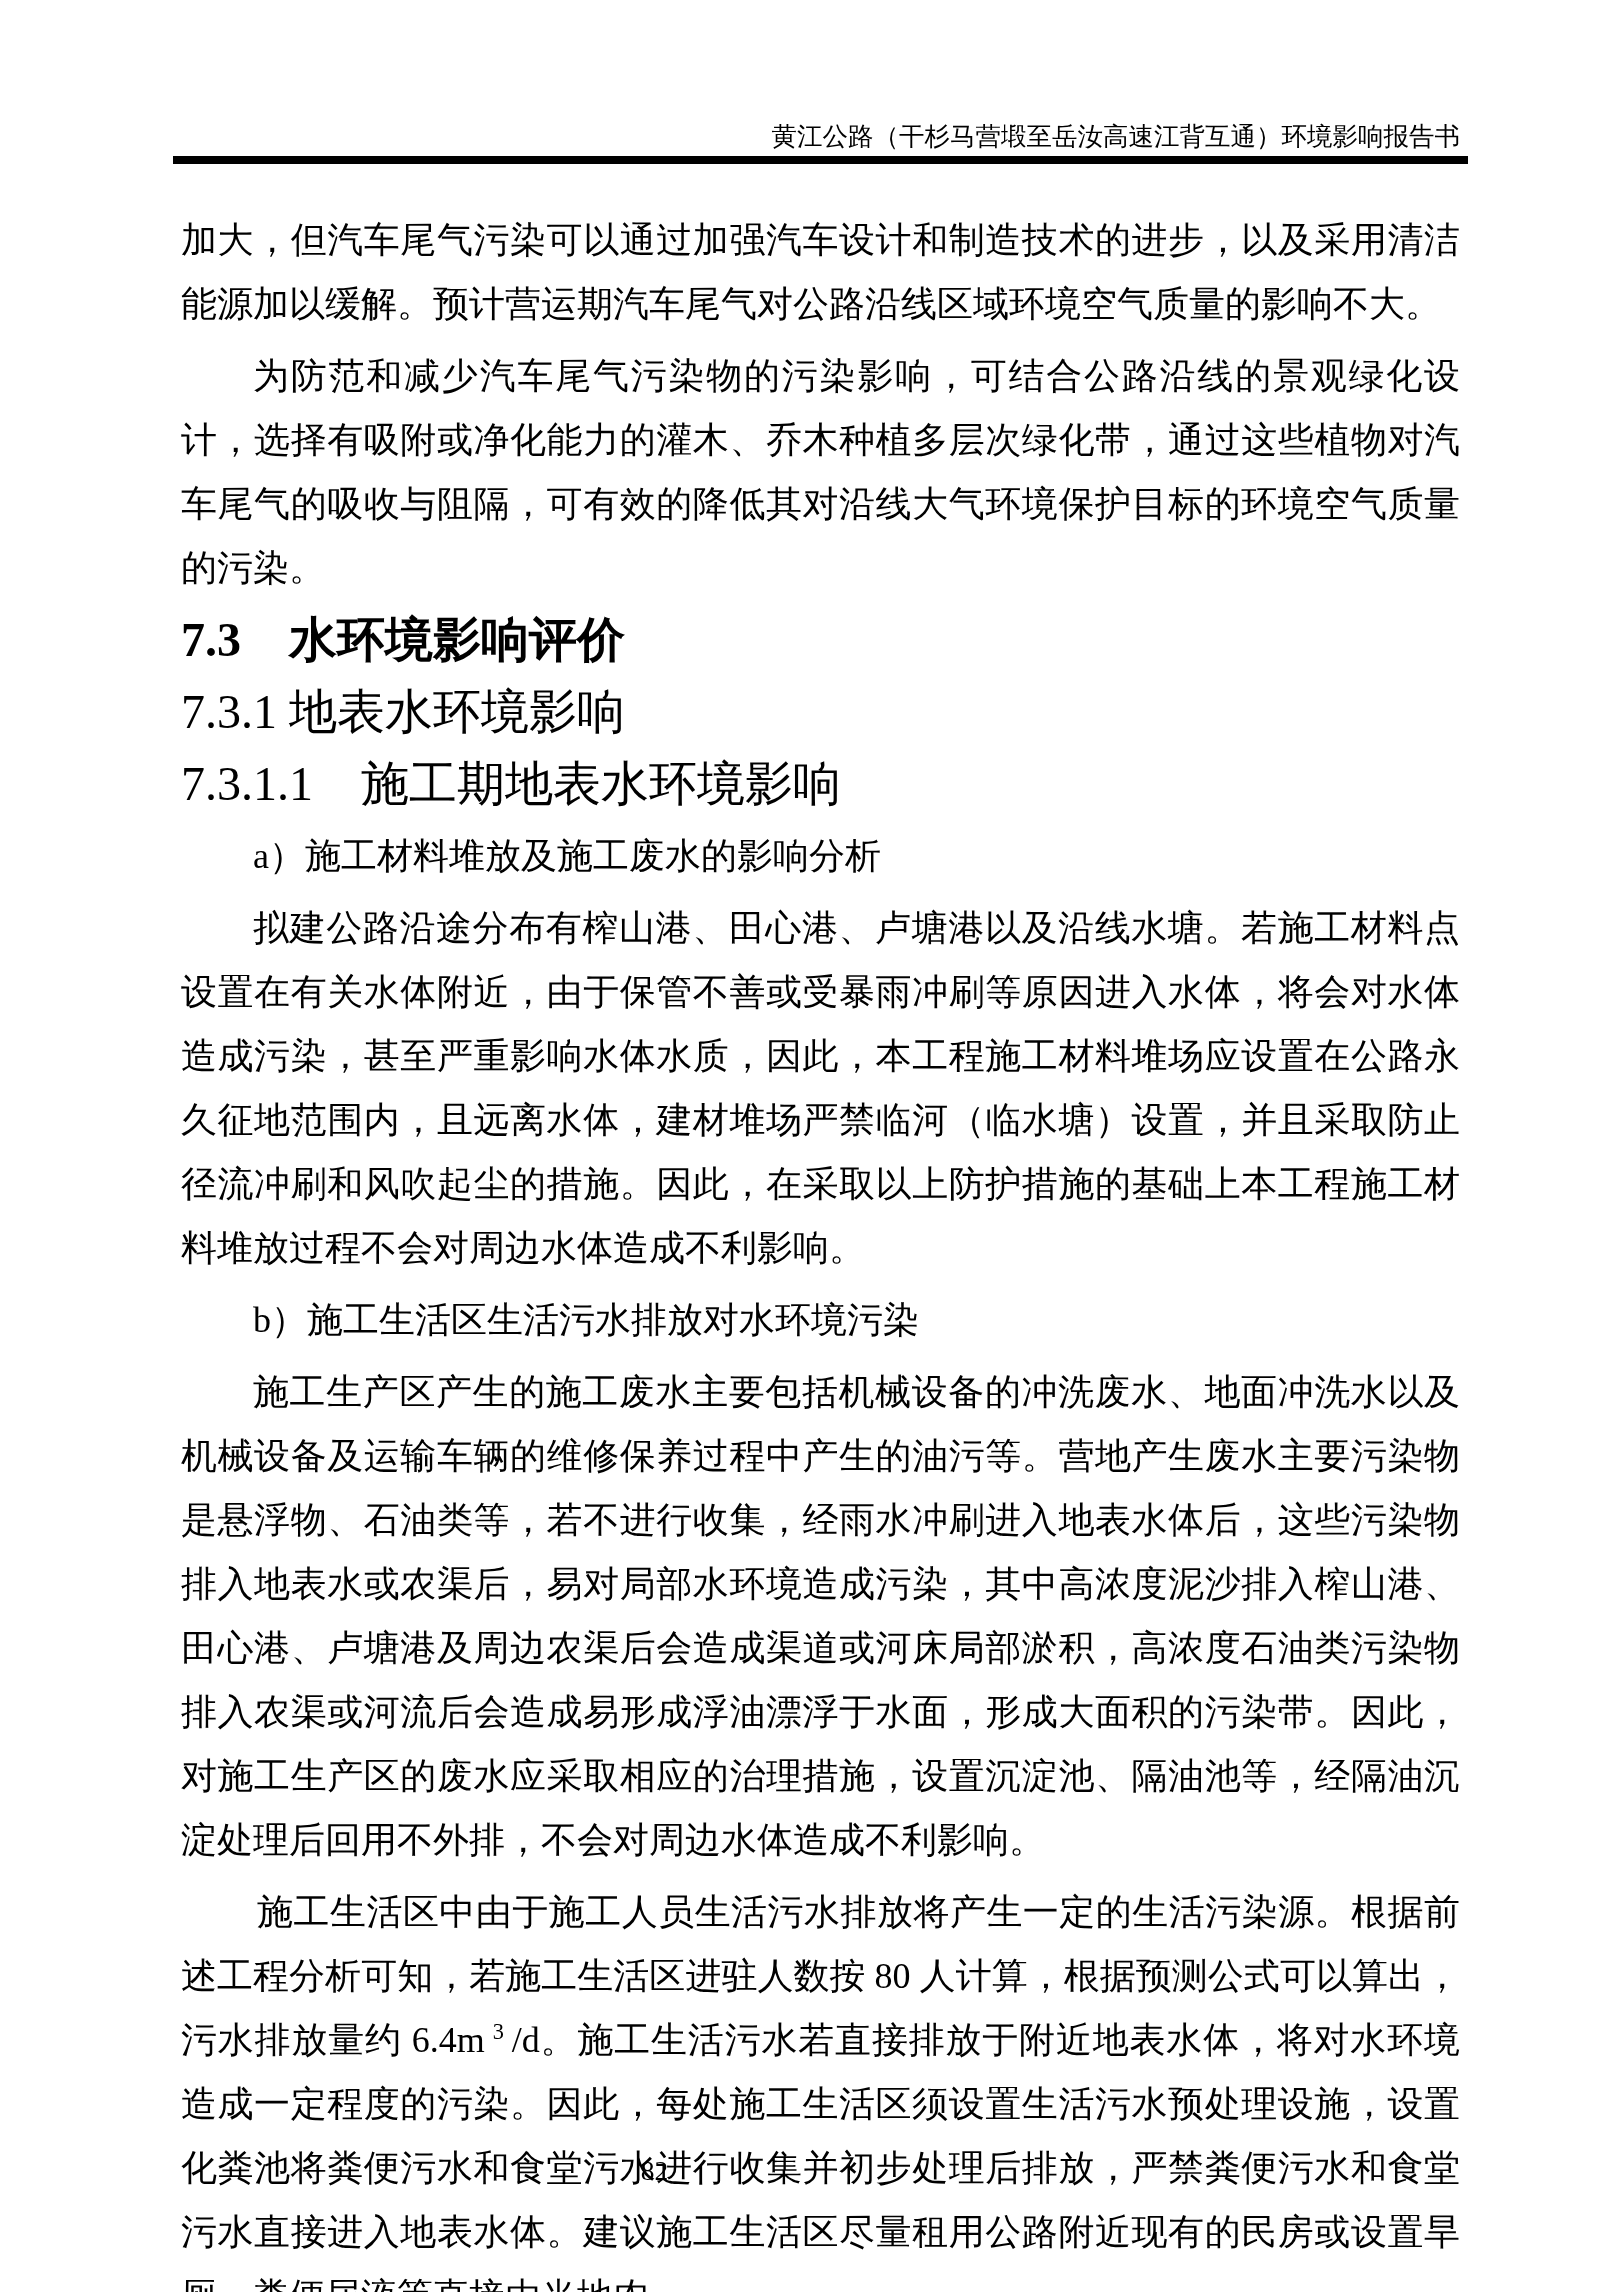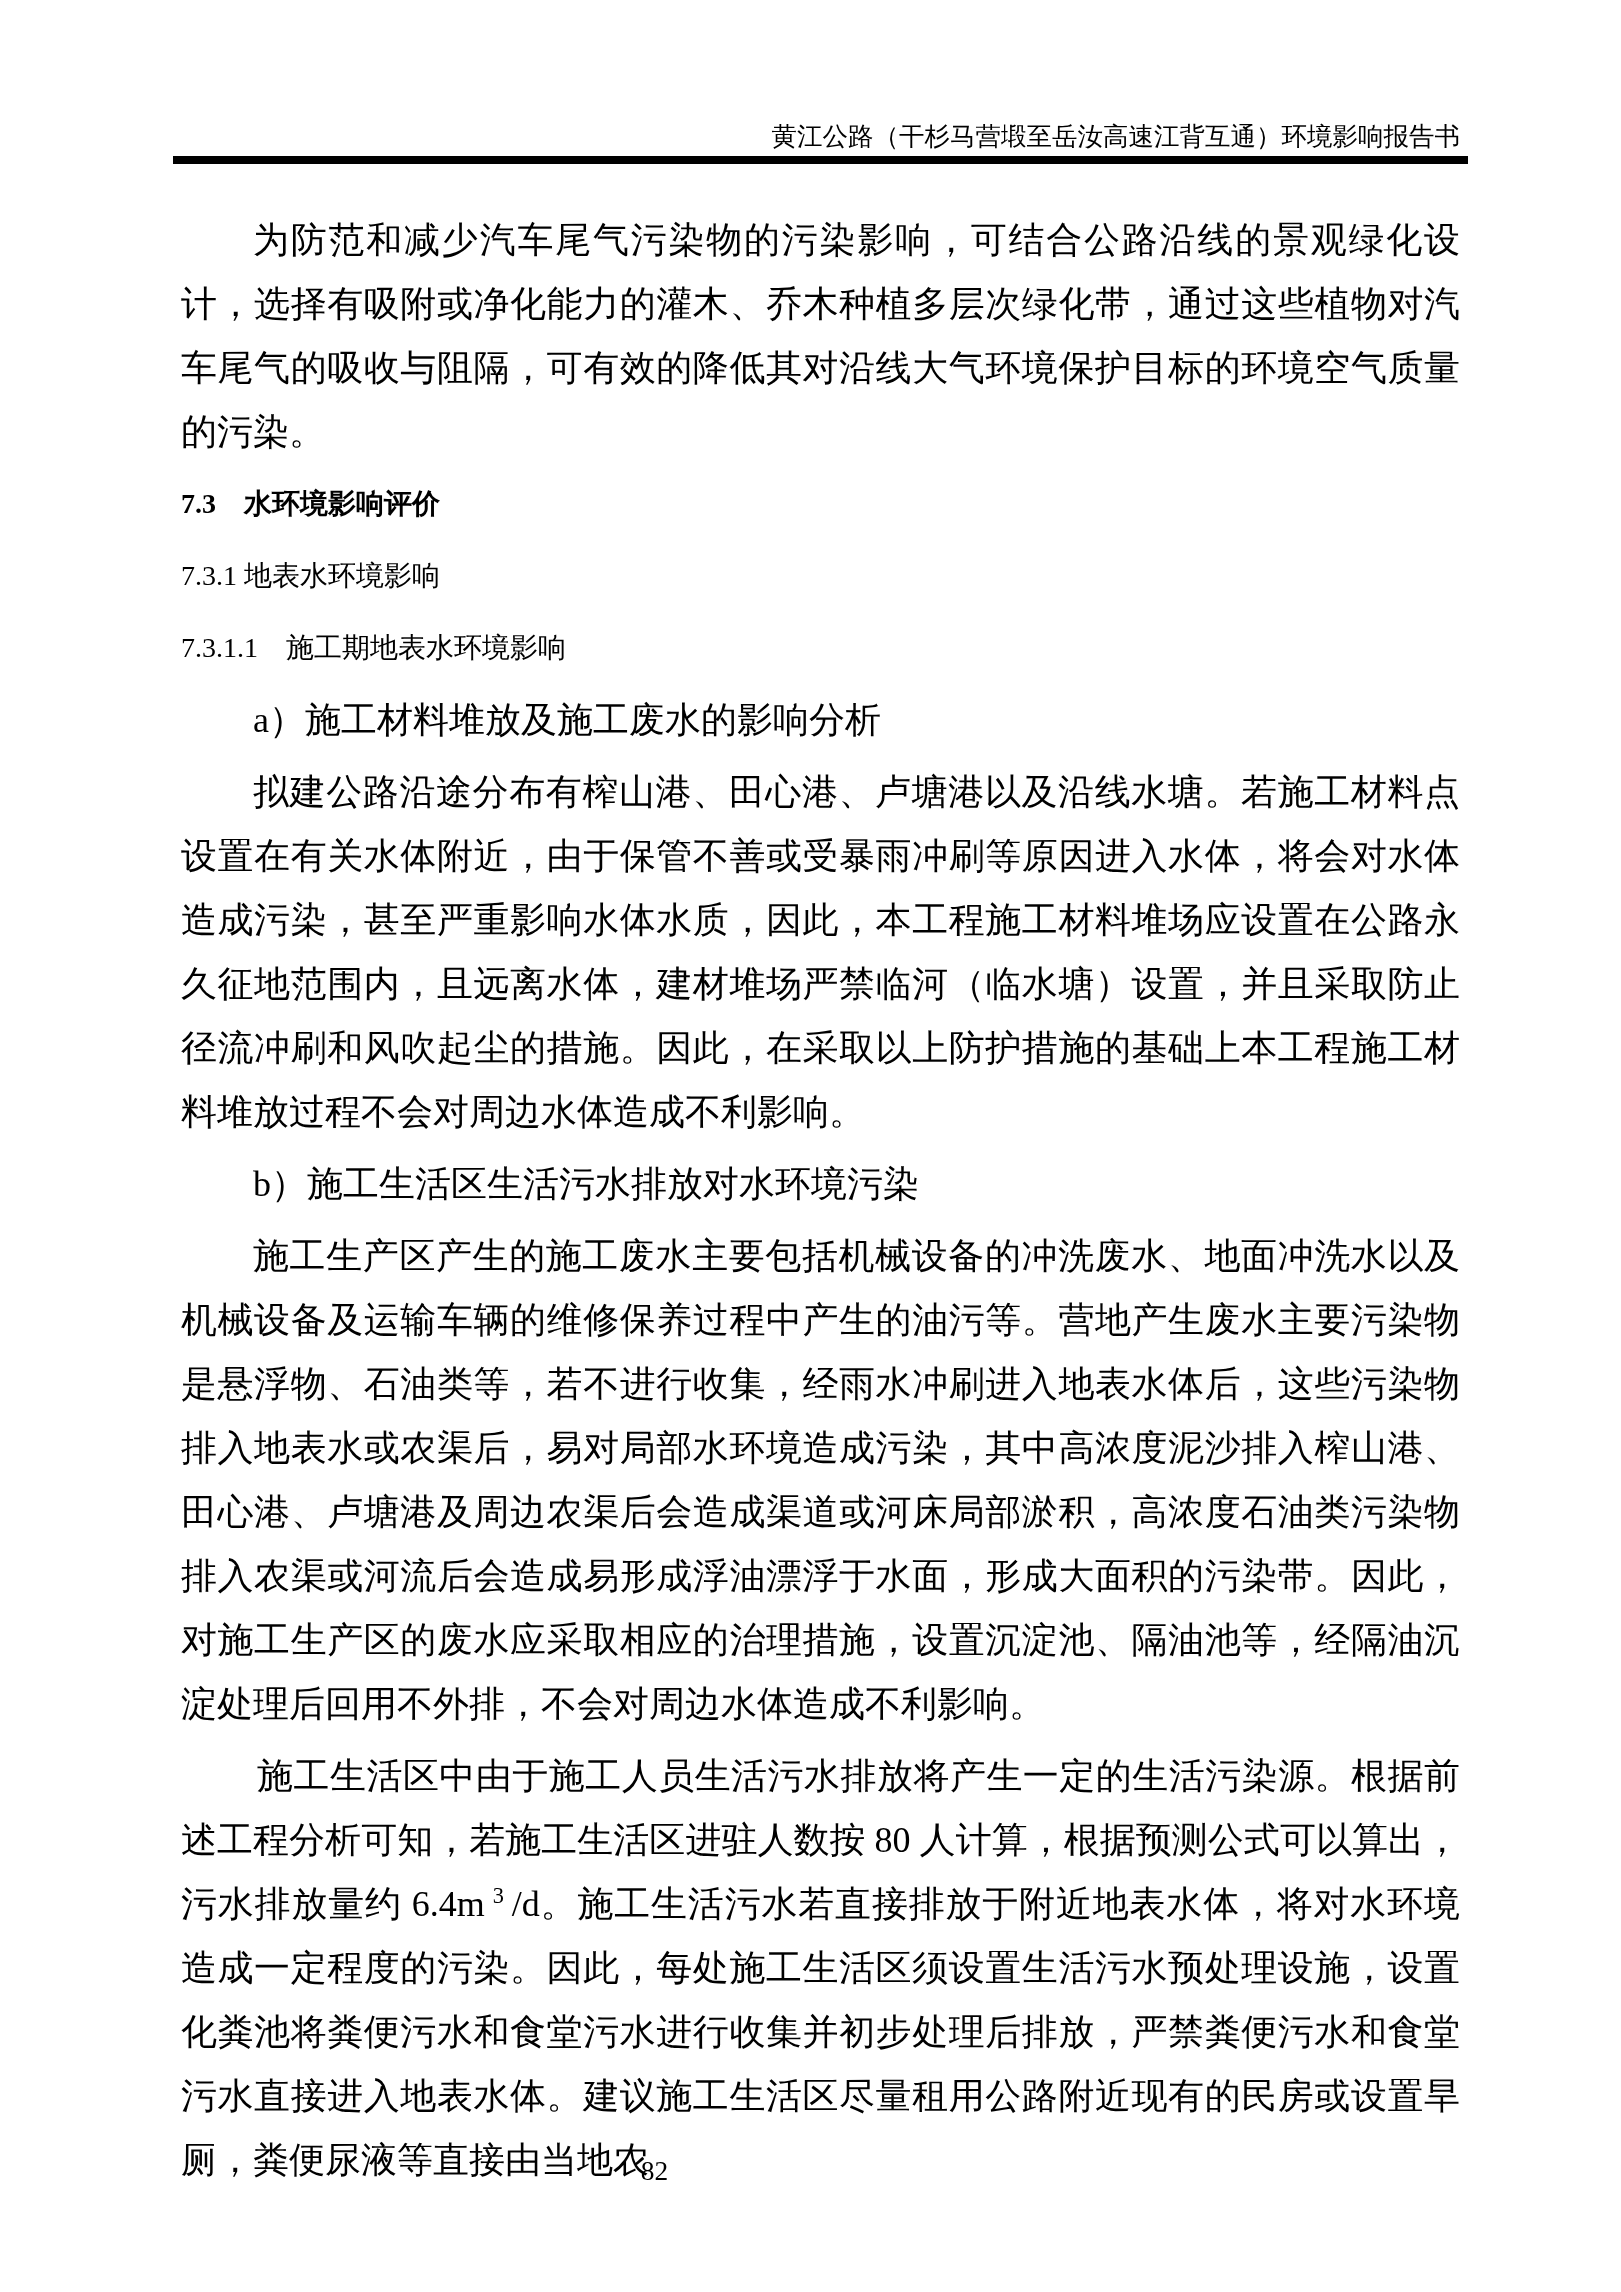--- a/index.html
+++ b/index.html
@@ -44,21 +44,21 @@
     line-height: 64px;
     text-align: justify;
     text-justify: inter-ideograph;
   }
   .para {
     margin: 0;
     text-indent: 2em;
   }
   .para.no-indent { text-indent: 0; }
   .heading {
-    font-size: 28px;
+    font-size: 48px;
     line-height: 64px;
     font-weight: normal;
     white-space: pre-wrap;
   }
   .heading-bold { font-weight: bold; }
   sup {
     font-size: 0.62em;
     line-height: 0;
     vertical-align: super;
   }
@@ -77,20 +77,21 @@
 
 <div class="page">
 
   <div class="page-header">
     <span>黄江公路（干杉马营塅至岳汝高速江背互通）环境影响报告书</span>
   </div>
 
   <div class="header-rule"></div>
 
   <div class="doc-body">
+    <p class="para no-indent">加大，但汽车尾气污染可以通过加强汽车设计和制造技术的进步，以及采用清洁能源加以缓解。预计营运期汽车尾气对公路沿线区域环境空气质量的影响不大。</p>
 
     <p class="para">为防范和减少汽车尾气污染物的污染影响，可结合公路沿线的景观绿化设计，选择有吸附或净化能力的灌木、乔木种植多层次绿化带，通过这些植物对汽车尾气的吸收与阻隔，可有效的降低其对沿线大气环境保护目标的环境空气质量的污染。</p>
 
     <h2 class="heading heading-bold">7.3　水环境影响评价</h2>
 
     <h3 class="heading">7.3.1 地表水环境影响</h3>
 
     <h4 class="heading">7.3.1.1　施工期地表水环境影响</h4>
 
     <p class="para">a）施工材料堆放及施工废水的影响分析</p>

